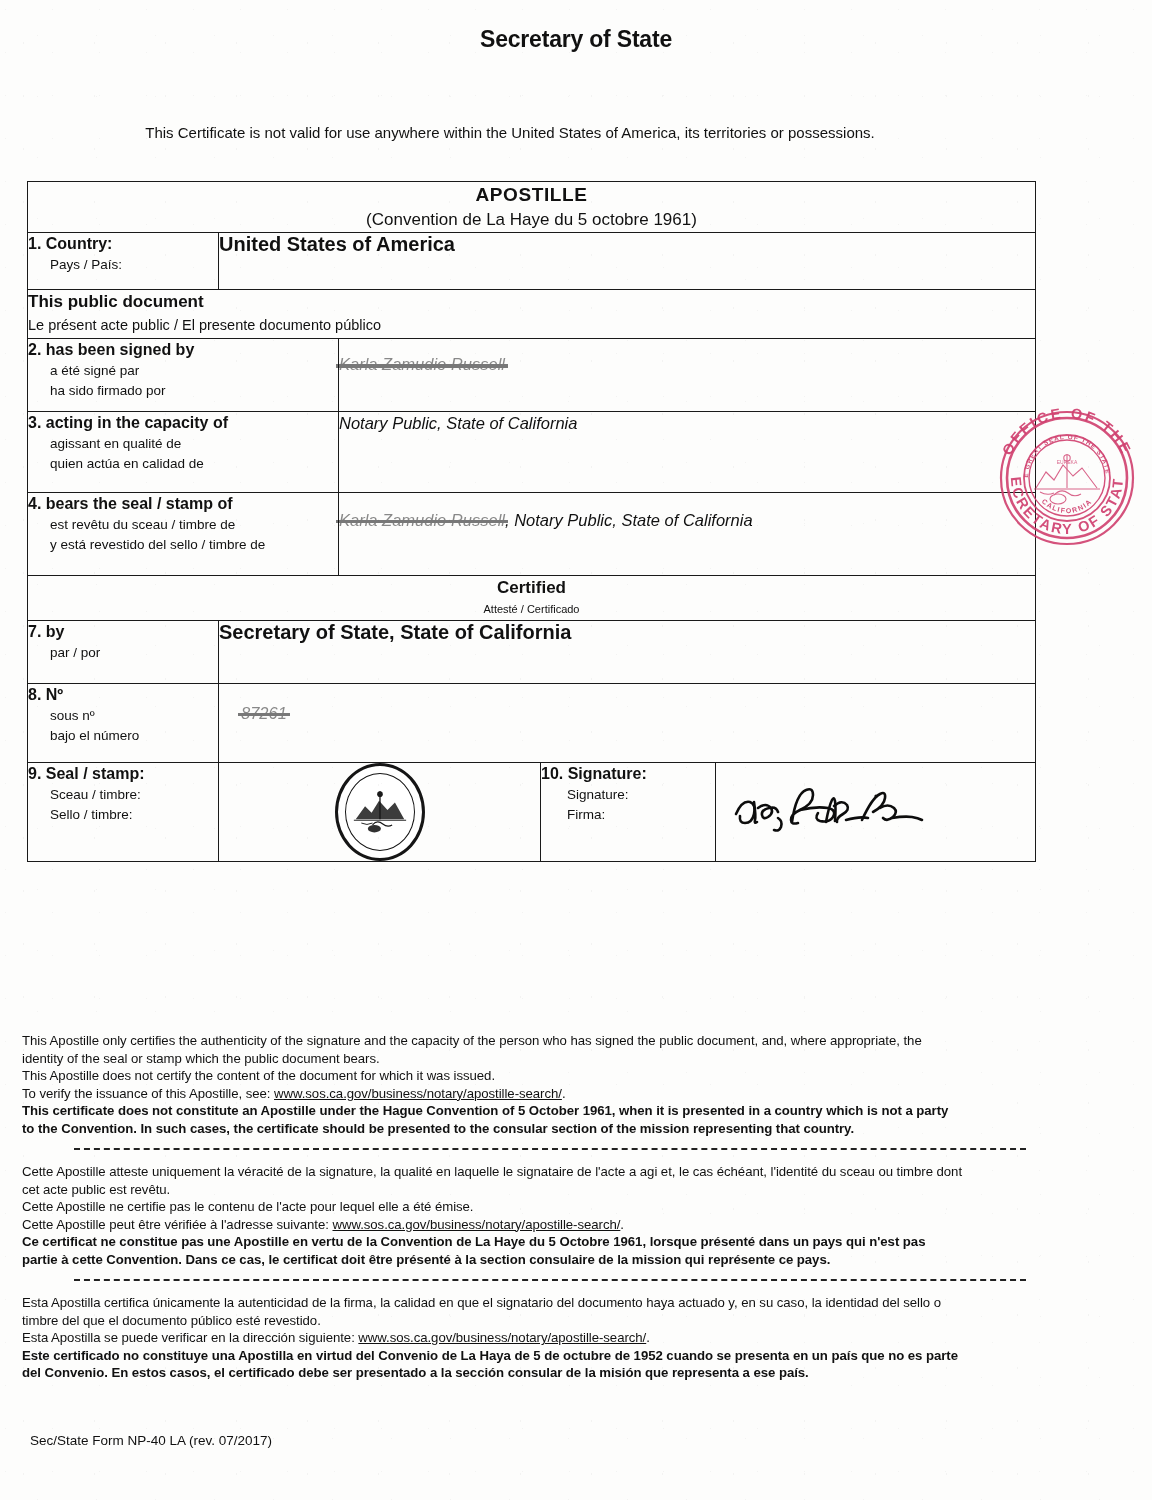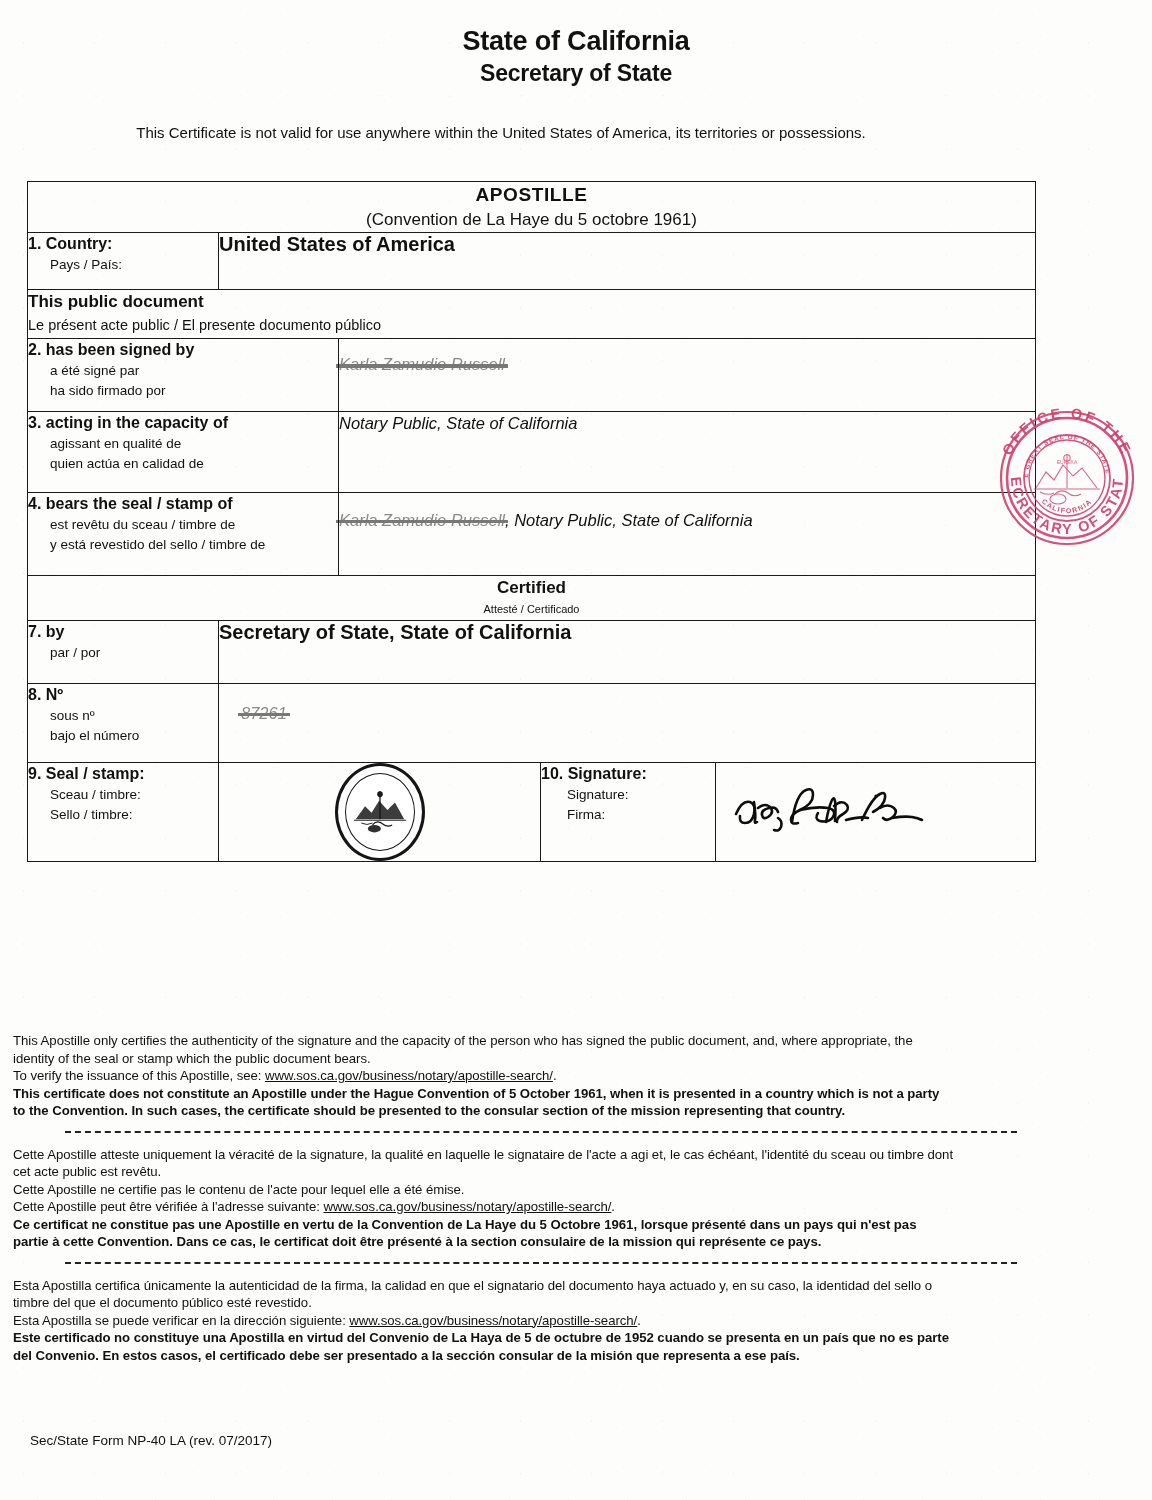--- a/index.html
+++ b/index.html
@@ -38,21 +38,21 @@
   }
   .doc-header .line2 {
     font-size: 23px;
     font-weight: bold;
     letter-spacing: -0.2px;
     line-height: 31px;
   }
   .notice {
     position: absolute;
     top: 123px;
-    left: 7px;
+    left: 16px;
     width: 988px;
     text-align: center;
     font-size: 15px;
     line-height: 20px;
   }
 
   
   .apostille-table {
     position: absolute;
     left: 27px;
@@ -185,21 +185,21 @@
     display: flex;
     align-items: center;
     height: 100%;
     min-height: 92px;
     padding-left: 14px;
   }
 
   
   .footnotes {
     position: absolute;
-    left: 13px;
+    left: 22px;
     top: 1032px;
     width: 1005px;
   }
   .fn-block { margin-bottom: 0; }
   .fn-line {
     font-size: 13.2px;
     line-height: 17.5px;
     letter-spacing: -0.05px;
   }
   .fn-line.bold { font-weight: bold; }
@@ -242,21 +242,20 @@
     background-size: 47px 43px, 59px 61px, 71px 53px;
     pointer-events: none;
   }
 </style>
 </head>
 <body>
 
 <div class="page">
 
   <div class="doc-header">
-    <div class="line1">State of California</div>
     <div class="line2">Secretary of State</div>
   </div>
 
   <div class="notice">This Certificate is not valid for use anywhere within the United States of America, its territories or possessions.</div>
 
   <table class="apostille-table">
     <colgroup>
       <col style="width:191px">
       <col style="width:120px">
       <col style="width:202px">
@@ -444,20 +443,21 @@
         <text x="83" y="72" font-size="5" text-anchor="middle" fill="#d0406f" stroke="none" font-family="Liberation Sans, sans-serif">EUREKA</text>
       </g>
     </svg>
   </div>
 
   <div class="footnotes">
 
     <div class="fn-block">
       <div class="fn-line">This Apostille only certifies the authenticity of the signature and the capacity of the person who has signed the public document, and, where appropriate, the</div>
       <div class="fn-line">identity of the seal or stamp which the public document bears.</div>
+      <div class="fn-line">This Apostille does not certify the content of the document for which it was issued.</div>
       <div class="fn-line"><span>To verify the issuance of this Apostille, see: </span><span class="fn-url">www.sos.ca.gov/business/notary/apostille-search/</span><span>.</span></div>
       <div class="fn-line bold">This certificate does not constitute an Apostille under the Hague Convention of 5 October 1961, when it is presented in a country which is not a party</div>
       <div class="fn-line bold">to the Convention.  In such cases, the certificate should be presented to the consular section of the mission representing that country.</div>
     </div>
 
     <div class="dash-sep"></div>
 
     <div class="fn-block">
       <div class="fn-line">Cette Apostille atteste uniquement la véracité de la signature, la qualité en laquelle le signataire de l'acte a agi et, le cas échéant, l'identité du sceau ou timbre dont</div>
       <div class="fn-line">cet acte public est revêtu.</div>

